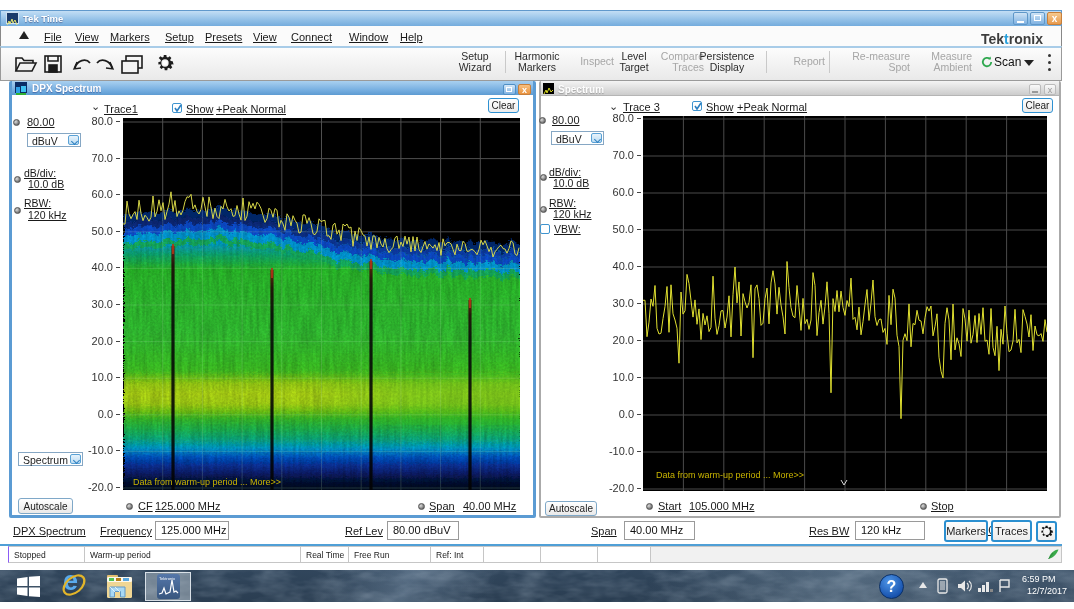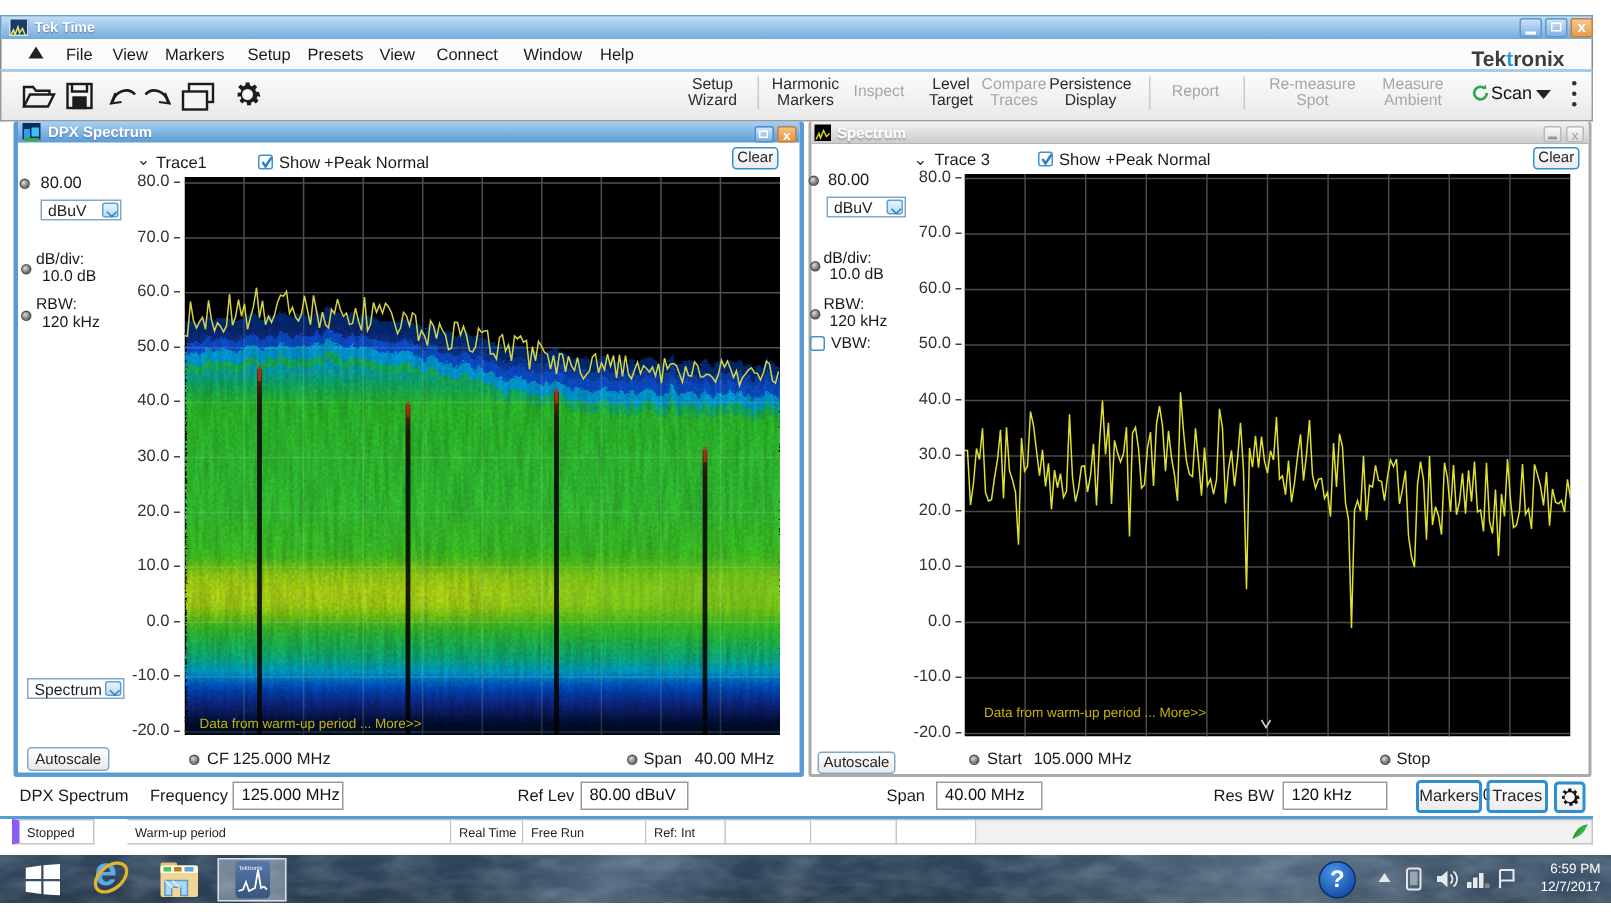--- a/index.html
+++ b/index.html
@@ -1,23 +1,23 @@
 <!DOCTYPE html>
 <html><head><meta charset="utf-8">
 <style>
 * { margin:0; padding:0; box-sizing:border-box; }
 html,body { width:1074px; height:609px; overflow:hidden; background:#fff;
   font-family:"Liberation Sans", sans-serif; }
 .abs { position:absolute; }
-.lbl { position:absolute; font-size:11px; color:#1a1a1a; white-space:nowrap; }
+.lbl { position:absolute; font-size:11px; color:#1a1a1a; white-space:nowrap;text-decoration:underline; }
 .inp { position:absolute; border:1px solid #9a9a9a; background:#fff; font-size:11px;
   color:#111; padding:2px 0 0 5px; height:19px; white-space:nowrap; }
 .tbtn { position:absolute; font-size:10.5px; line-height:11px; text-align:center;
   color:#2b2b2b; white-space:nowrap; }
-.tbtn.dis { color:#a6a6a6; }
+.tbtn.dis { color:#a6a6a6;text-align:right; }
 .sep { position:absolute; width:1px; height:22px; background:#c9c9c9; top:51px; }
 .spin { position:absolute; width:7px; height:7px; border-radius:50%;
   background:radial-gradient(circle at 35% 35%, #ddd, #777 65%, #444); border:1px solid #555; }
 .chk { position:absolute; width:10px; height:10px; border:1px solid #3f94cf; background:#fff; border-radius:2px; }
 .chk svg { position:absolute; left:0px; top:-1px; }
 .clearbtn { position:absolute; width:31px; height:15px; border:1px solid #2e91d2; border-radius:3px;
   background:linear-gradient(#fefefe,#ececec); font-size:10px; color:#222; text-align:center; padding-top:1px; }
 .ddl { position:absolute; border:1px solid #86a7c4; background:#fff; height:14px; }
 .ddl .tx { position:absolute; left:4px; top:1px; font-size:10.5px; color:#222; }
 .ddl .ar { position:absolute; right:1px; top:1px; bottom:1px; width:11px;
@@ -409,21 +409,21 @@
 <div class="inp" style="left:624px;top:521px;width:71px">40.00 MHz</div>
 <div class="lbl" style="left:809px;top:525px">Res BW</div>
 <div class="inp" style="left:855px;top:521px;width:70px">120 kHz</div>
 <div class="bbtn" style="left:944px;top:520px;width:44px;height:22px;padding-top:3px">Markers</div>
 <div class="bbtn" style="left:991px;top:520px;width:41px;height:22px;padding-top:3px">Traces</div>
 <div class="bbtn" style="left:1036px;top:521px;width:21px;height:21px"><svg width="17" height="17" viewBox="0 0 24 24" style="margin-top:0px">
       <path fill="#111" d="M12 7.2a4.8 4.8 0 100 9.6 4.8 4.8 0 000-9.6zm9.4 6.4l-2.2-.3a7 7 0 01-.6 1.5l1.4 1.8-1.9 1.9-1.8-1.4a7 7 0 01-1.5.6l-.3 2.2h-2.8l-.3-2.2a7 7 0 01-1.5-.6l-1.8 1.4-1.9-1.9 1.4-1.8a7 7 0 01-.6-1.5l-2.2.3v-2.8l2.2-.3a7 7 0 01.6-1.5L5.2 7.1l1.9-1.9 1.8 1.4a7 7 0 011.5-.6l.3-2.2h2.8l.3 2.2a7 7 0 011.5.6l1.8-1.4 1.9 1.9-1.4 1.8a7 7 0 01.6 1.5l2.2.3z"></path>
     </svg></div>
 
 <div class="abs" style="left:0;top:544px;width:1062px;height:2px;background:#4f9fd6"></div>
-<div class="cell" style="left:8px;width:55px;border-left:5px solid #8b5cf6">Stopped</div>
+<div class="cell" style="left:8px;width:77px;border-left:1px solid #8b5cf6">Stopped</div>
 <div class="cell" style="left:85px;width:216px">Warm-up period</div>
 <div class="cell" style="left:301px;width:48px">Real Time</div>
 <div class="cell" style="left:349px;width:82px">Free Run</div>
 <div class="cell" style="left:431px;width:53px">Ref: Int</div>
 <div class="cell" style="left:484px;width:57px"></div>
 <div class="cell" style="left:541px;width:57px"></div>
 <div class="cell" style="left:598px;width:53px"></div>
 <div class="cell" style="left:651px;width:411px;background:#f1f1f1"></div>
 <svg class="abs" style="left:1046px;top:548px" width="14" height="13" viewBox="0 0 14 13">
     <path d="M12.5 1.5 C8 2, 4 5, 2.5 11 C6 10, 10 8, 12.5 1.5 Z" fill="#3aaa4a"></path>
@@ -484,14 +484,14 @@
   </svg>
 <svg class="abs" style="left:978px;top:580px" width="16" height="13">
     <rect x="0" y="8" width="3" height="4" fill="#e8e8e8"></rect>
     <rect x="4" y="5" width="3" height="7" fill="#e8e8e8"></rect>
     <rect x="8" y="2" width="3" height="10" fill="#e8e8e8"></rect>
     <rect x="12" y="9" width="3" height="3" fill="#888"></rect>
   </svg>
 <svg class="abs" style="left:998px;top:579px" width="13" height="14">
     <path d="M2 1 L2 13 M2 1 L11 1 L11 8 L2 8" stroke="#e8e8e8" stroke-width="1.4" fill="none"></path>
   </svg>
-<div class="abs" style="left:1022px;top:574px;width:45px;height:11px;font-size:9px;color:#fff;text-align:right">6:59 PM</div>
+<div class="abs" style="left:1022px;top:574px;width:45px;height:11px;font-size:9px;color:#fff;text-align:left">6:59 PM</div>
 <div class="abs" style="left:1012px;top:586px;width:55px;height:11px;font-size:9px;color:#fff;text-align:right">12/7/2017</div>
 
 </body></html>

